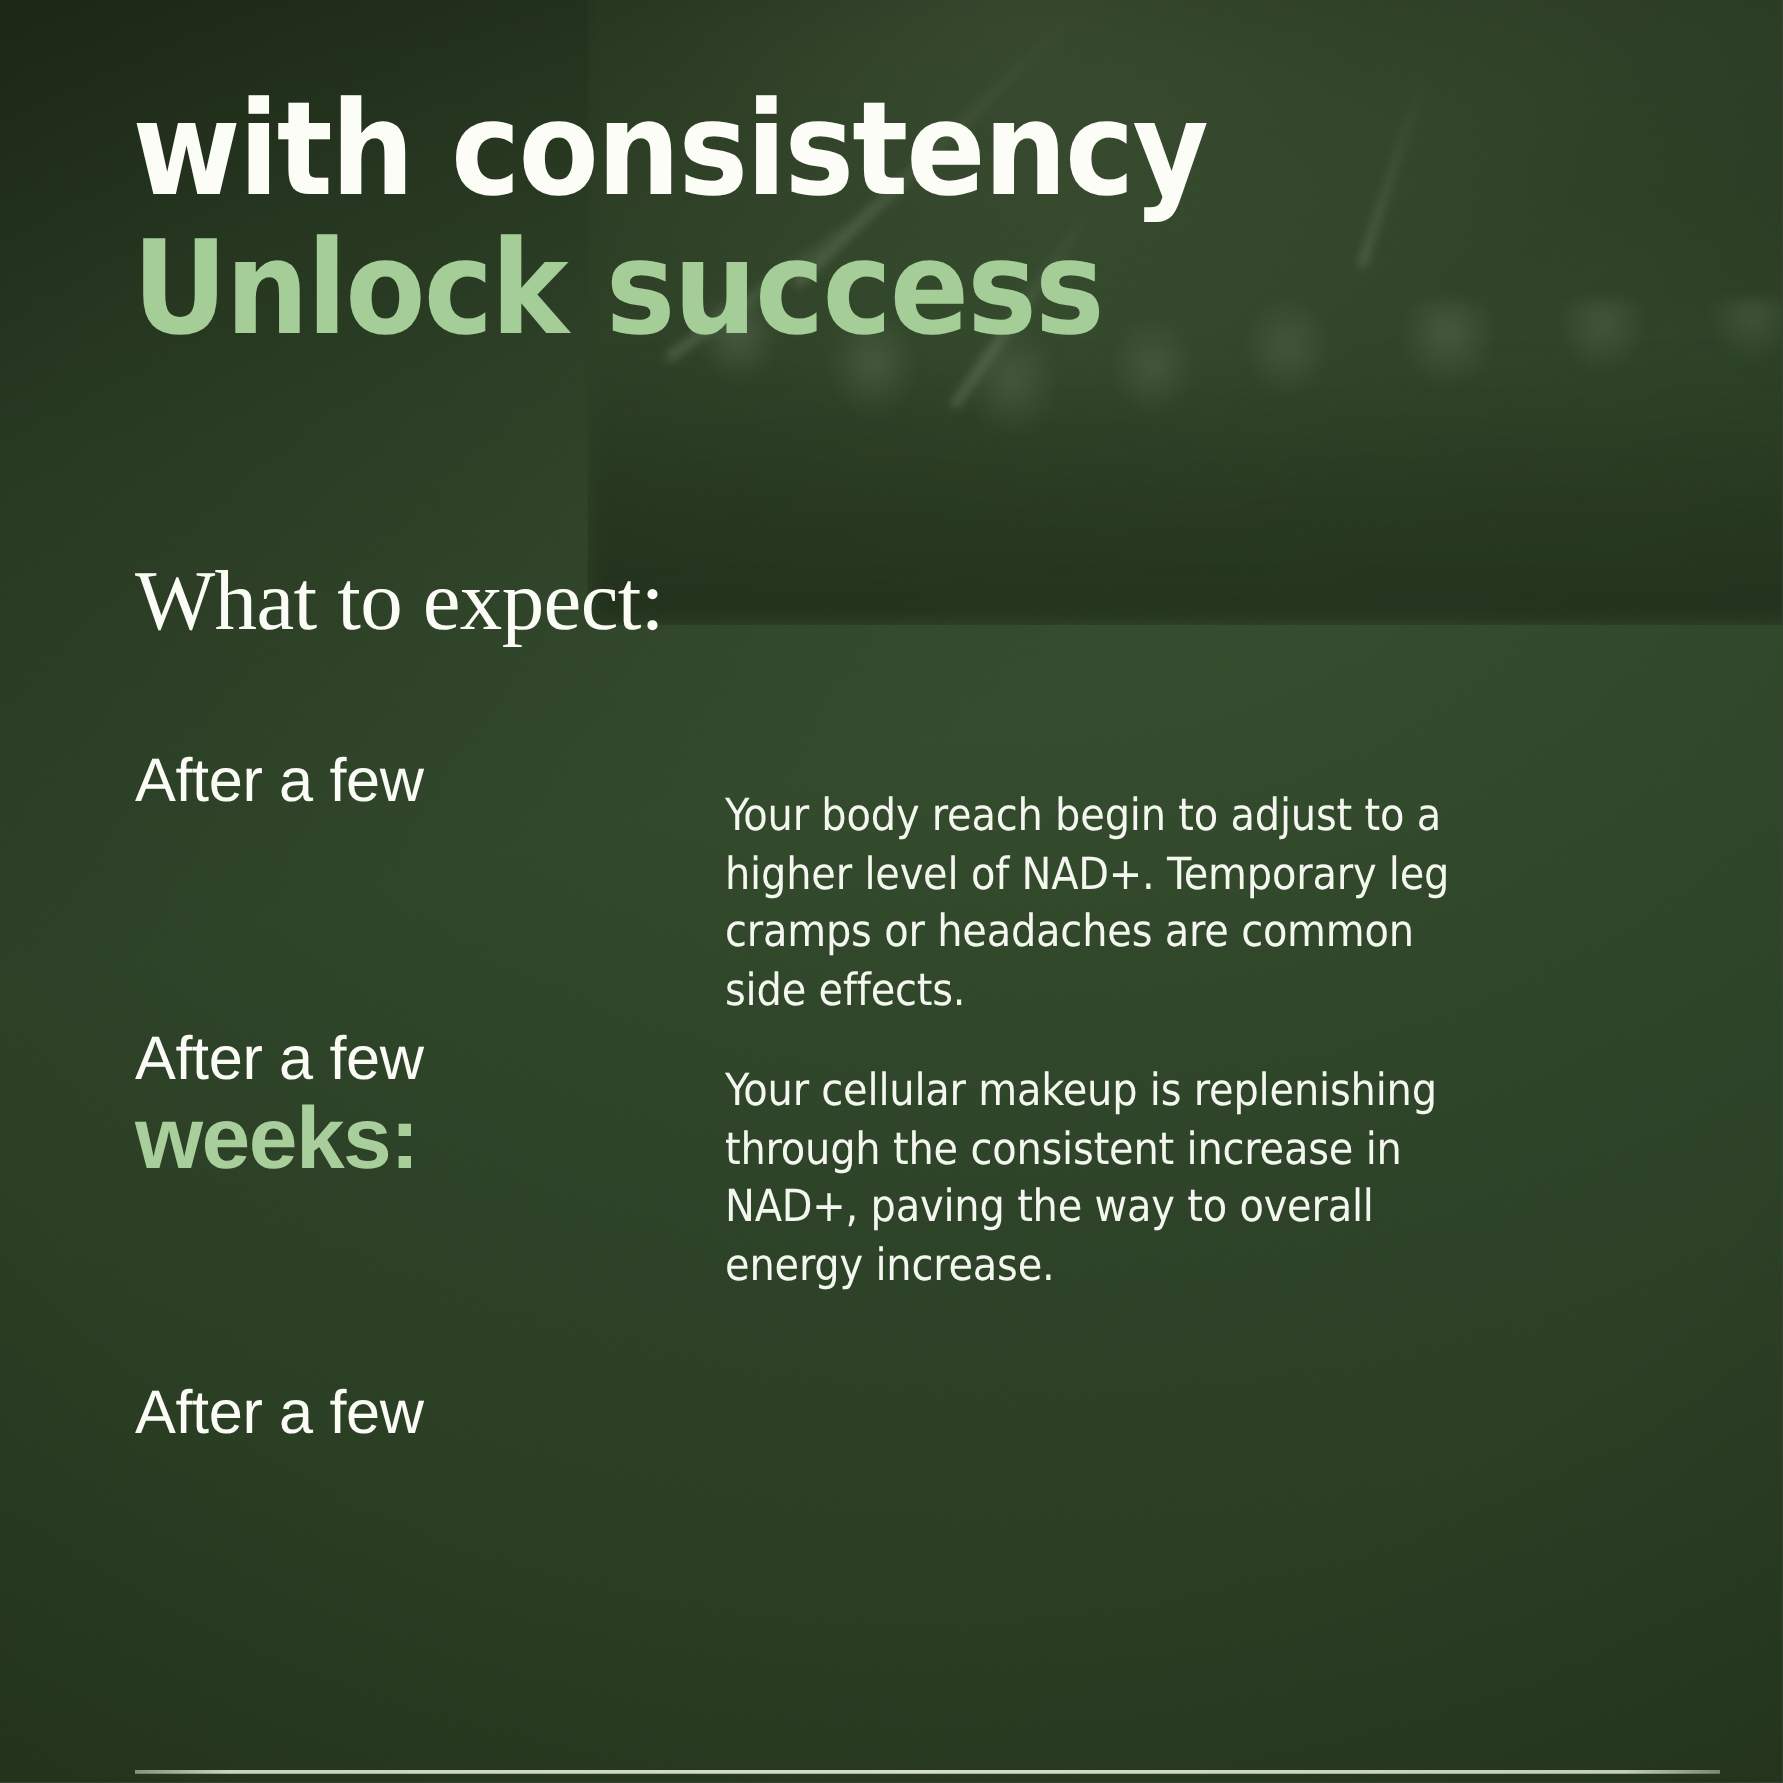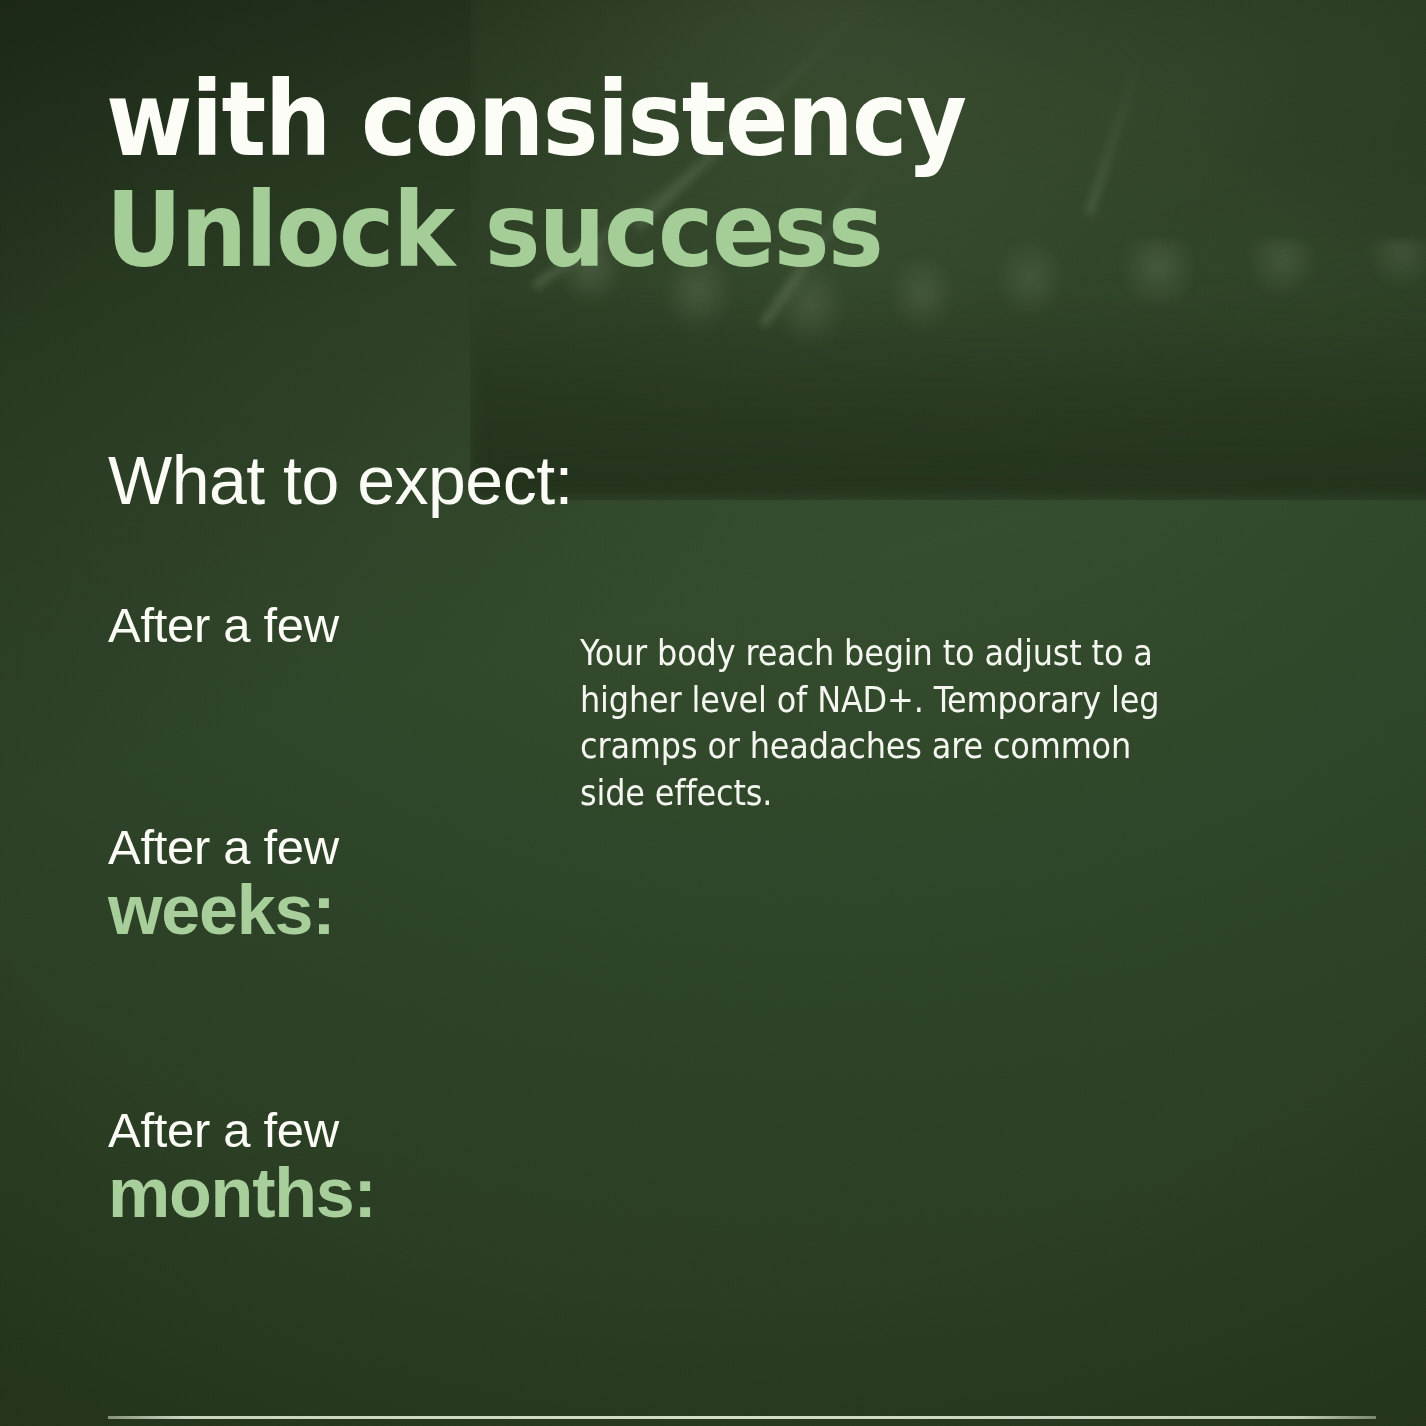--- a/index.html
+++ b/index.html
@@ -137,21 +137,21 @@
   }
   .headline .ln { display: block; white-space: nowrap; }
   .headline .ln1 { color: #a5cd98; }
   .headline .ln2 { color: #fdfdf8; }
 
   .subhead {
     position: absolute;
     left: 108px;
     top: 446px;
     margin: 0;
-    font-family: Liberation Sans, sans-serif;
+    font-family: Liberation Serif, serif;
     font-weight: 400;
     font-size: 68px;
     line-height: 1;
     letter-spacing: -0.5px;
     color: #fbfcf6;
   }
 
   .rows {
     position: absolute;
     left: 0;
@@ -272,24 +272,26 @@
         </div>
       </div>
 
       <div class="divider d1"></div>
 
       <div class="row r2">
         <div class="label">
           <span class="lead">After a few</span>
           <span class="unit">weeks:</span>
         </div>
+        <div class="body">
+          <p>Your cellular makeup is replenishing through the consistent increase in NAD+, paving the way to overall energy increase.</p>
+        </div>
       </div>
 
       <div class="row r3">
         <div class="label">
           <span class="lead">After a few</span>
-          <span class="unit">months:</span>
         </div>
       </div>
 
     </div>
   </div>
 </div>
 
 </body></html>

